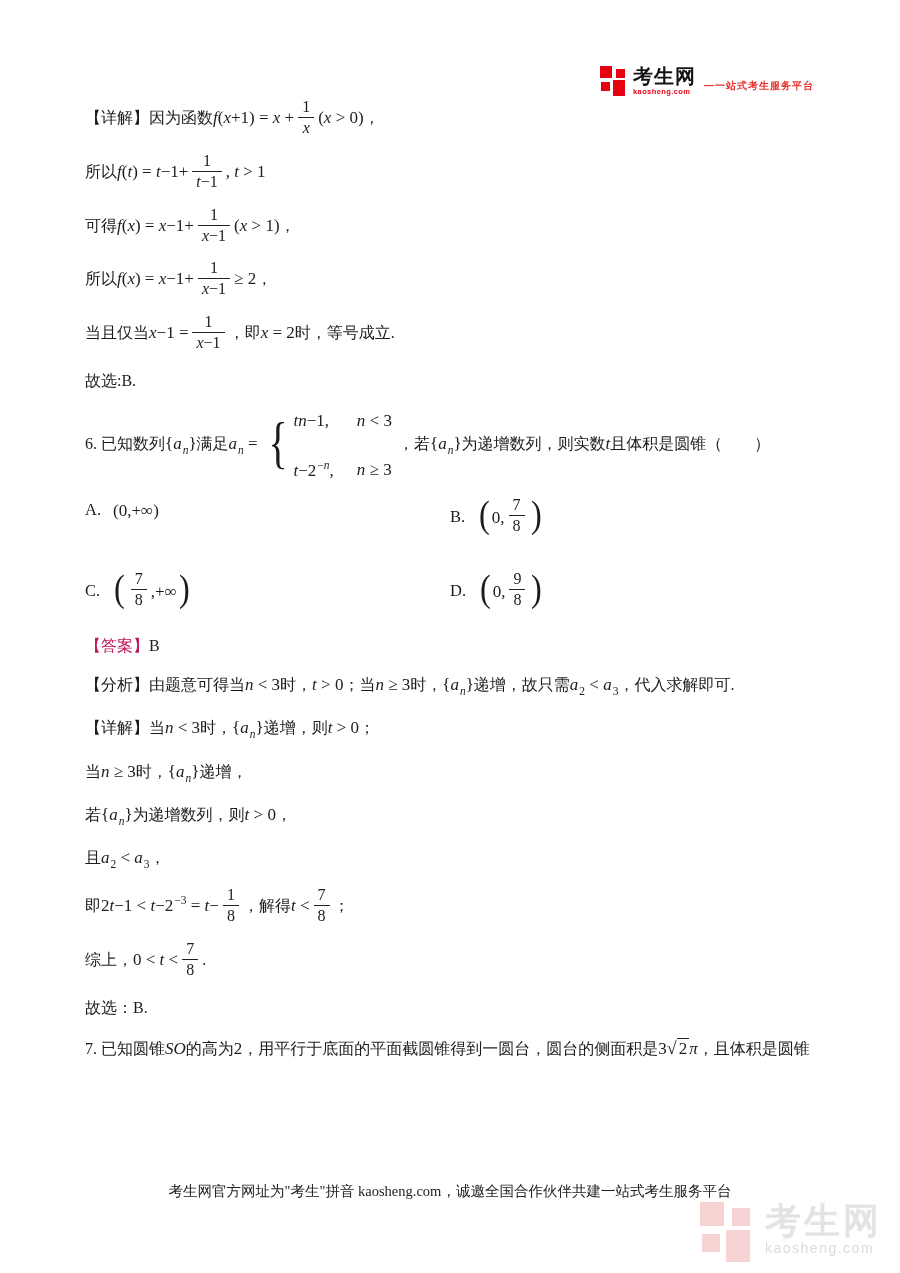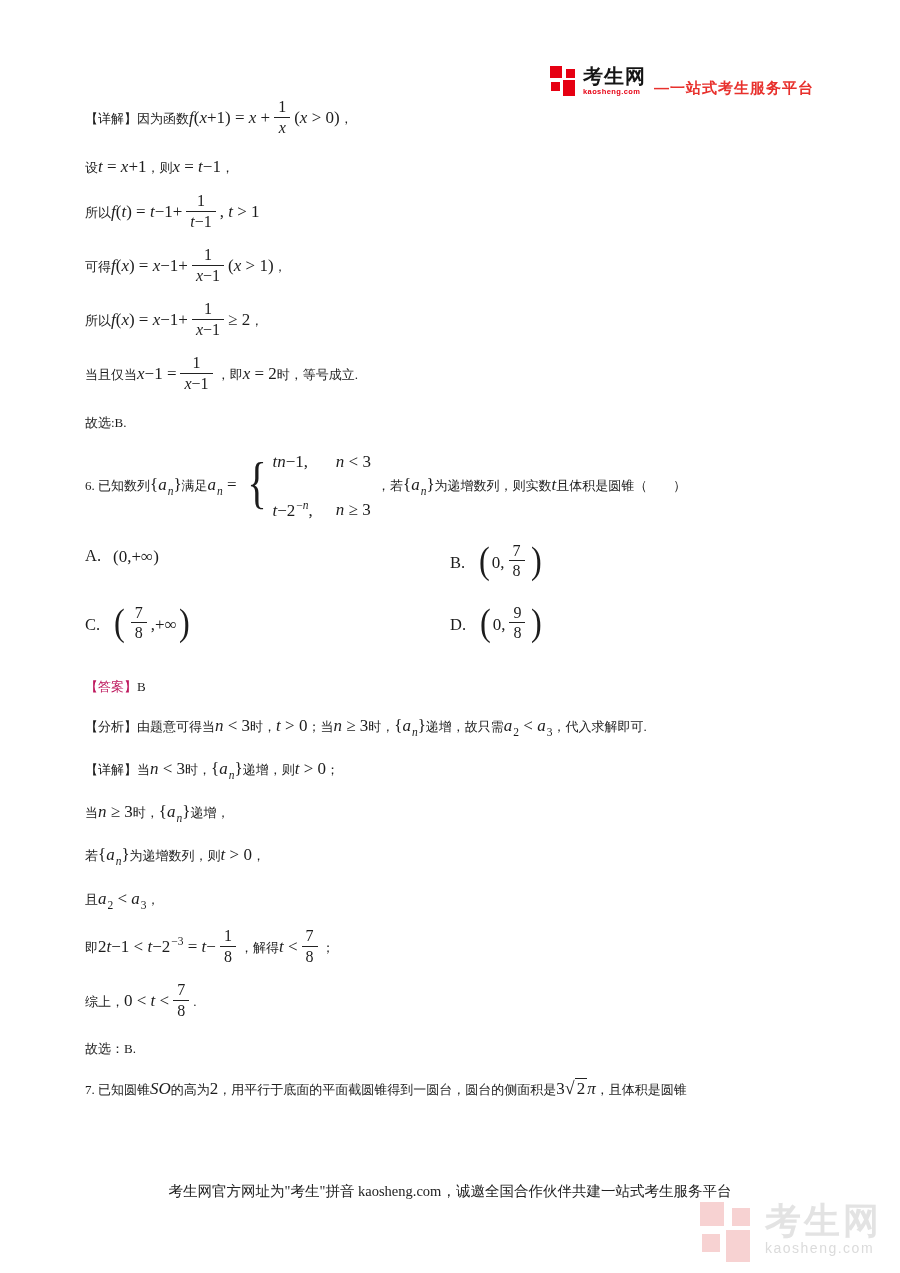--- a/index.html
+++ b/index.html
@@ -6,29 +6,29 @@
   body{
     width:900px;height:1273px;background:#ffffff;position:relative;overflow:hidden;
     font-family:"Liberation Serif","DejaVu Serif",serif;color:#1c1c1c;
   }
   
   .logo{position:absolute;top:66px;right:86px;display:flex;align-items:flex-start;}
   .logo-icon{width:28px;height:30px;}
   .logo-text{margin-left:5px;display:flex;flex-direction:column;}
   .logo-brand{font-family:"Liberation Sans","DejaVu Sans",sans-serif;font-weight:bold;font-size:20px;color:#141414;letter-spacing:1px;line-height:1.05;}
   .logo-domain{font-family:"Liberation Sans","DejaVu Sans",sans-serif;font-size:7.5px;color:#e60012;font-weight:bold;letter-spacing:.4px;}
-  .logo-tagline{font-family:"Liberation Sans","DejaVu Sans",sans-serif;font-weight:bold;font-size:15px;color:#e8312d;margin-left:8px;margin-top:13px;letter-spacing:1px;}
+  .logo-tagline{font-family:"Liberation Sans","DejaVu Sans",sans-serif;font-weight:bold;font-size:10px;color:#e8312d;margin-left:8px;margin-top:13px;letter-spacing:1px;}
   
   .content{position:absolute;left:85px;top:100px;width:780px;}
   .line{margin-bottom:15px;line-height:1.5;}
   .line:nth-child(8){margin-top:8px;margin-bottom:20px;}
   .line:nth-child(9){margin-bottom:8px;}
   .line:nth-child(10){margin-bottom:14px;}
   .line:nth-child(21){margin-top:12px;}
-  .cn{font-size:13px;}
+  .cn{font-size:16px;}
   .bl{color:#be185d;}
   .m{font-size:17px;white-space:nowrap;}
   .mi{font-style:italic;}
   .mr{font-style:normal;}
   .frac{display:inline-block;vertical-align:middle;text-align:center;font-size:16px;line-height:1.12;margin:0 4px;position:relative;top:-2px;}
   .fn{display:block;border-bottom:1px solid #222;padding:0 4px 1px;}
   .fd{display:block;padding:1px 4px 0;}
   .sb{font-size:11.5px;vertical-align:-5px;margin-left:1px;}
   .sp2{font-size:11.5px;vertical-align:7px;margin-left:1px;}
   .bigp{font-size:38px;font-weight:300;line-height:1;display:inline-block;transform:scaleX(.85);vertical-align:middle;position:relative;top:-3px;margin:0 1px;}
@@ -65,21 +65,20 @@
   </svg>
   <div class="logo-text">
     <span class="logo-brand">考生网</span>
     <span class="logo-domain">kaosheng.com</span>
   </div>
   <span class="logo-tagline">—一站式考生服务平台</span>
 </div>
 
 <div class="content">
     <div class="line"><span class="cn">【详解】因为函数</span><span class="m"><span class="mi">f</span><span class="mr">(</span><span class="mi">x</span><span class="mr">+1) = </span><span class="mi">x</span><span class="mr"> +</span></span><span class="frac"><span class="fn"><span class="mr">1</span></span><span class="fd"><span class="mi">x</span></span></span><span class="m"><span class="mr">(</span><span class="mi">x</span><span class="mr"> &gt; 0)</span></span><span class="cn">，</span></div>
-    <div class="line"><span class="cn">设</span><span class="m"><span class="mi">t</span><span class="mr"> = </span><span class="mi">x</span><span class="mr">+1</span></span><span class="cn">，则</span><span class="m"><span class="mi">x</span><span class="mr"> = </span><span class="mi">t</span><span class="mr">−1</span></span><span class="cn">，</span></div>
     <div class="line"><span class="cn">所以</span><span class="m"><span class="mi">f</span><span class="mr">(</span><span class="mi">t</span><span class="mr">) = </span><span class="mi">t</span><span class="mr">−1+</span></span><span class="frac"><span class="fn"><span class="mr">1</span></span><span class="fd"><span class="mi">t</span><span class="mr">−1</span></span></span><span class="m"><span class="mr">, </span><span class="mi">t</span><span class="mr"> &gt; 1</span></span></div>
     <div class="line"><span class="cn">可得</span><span class="m"><span class="mi">f</span><span class="mr">(</span><span class="mi">x</span><span class="mr">) = </span><span class="mi">x</span><span class="mr">−1+</span></span><span class="frac"><span class="fn"><span class="mr">1</span></span><span class="fd"><span class="mi">x</span><span class="mr">−1</span></span></span><span class="m"><span class="mr">(</span><span class="mi">x</span><span class="mr"> &gt; 1)</span></span><span class="cn">，</span></div>
     <div class="line"><span class="cn">所以</span><span class="m"><span class="mi">f</span><span class="mr">(</span><span class="mi">x</span><span class="mr">) = </span><span class="mi">x</span><span class="mr">−1+</span></span><span class="frac"><span class="fn"><span class="mr">1</span></span><span class="fd"><span class="mi">x</span><span class="mr">−1</span></span></span><span class="m"><span class="mr">≥ 2</span></span><span class="cn">，</span></div>
     <div class="line"><span class="cn">当且仅当</span><span class="m"><span class="mi">x</span><span class="mr">−1 =</span></span><span class="frac"><span class="fn"><span class="mr">1</span></span><span class="fd"><span class="mi">x</span><span class="mr">−1</span></span></span><span class="cn">，即</span><span class="m"><span class="mi">x</span><span class="mr"> = 2</span></span><span class="cn">时，等号成立.</span></div>
     <div class="line"><span class="cn">故选:B.</span></div>
     <div class="line"><span class="cn">6. 已知数列</span><span class="m"><span class="mr">{</span></span><span class="m"><span class="mi">a</span><span class="sb"><span class="mi">n</span></span></span><span class="m"><span class="mr">}</span></span><span class="cn">满足</span><span class="m"><span class="mi">a</span><span class="sb"><span class="mi">n</span></span></span><span class="m"><span class="mr"> =</span></span><span class="cases">
         <span class="cbrace">{</span>
         <span class="ctbl">
           <span class="ccell"><span class="m"><span class="mi">tn</span><span class="mr">−1,</span></span></span>
           <span class="ccell"><span class="m"><span class="mi">n</span><span class="mr"> &lt; 3</span></span></span>

